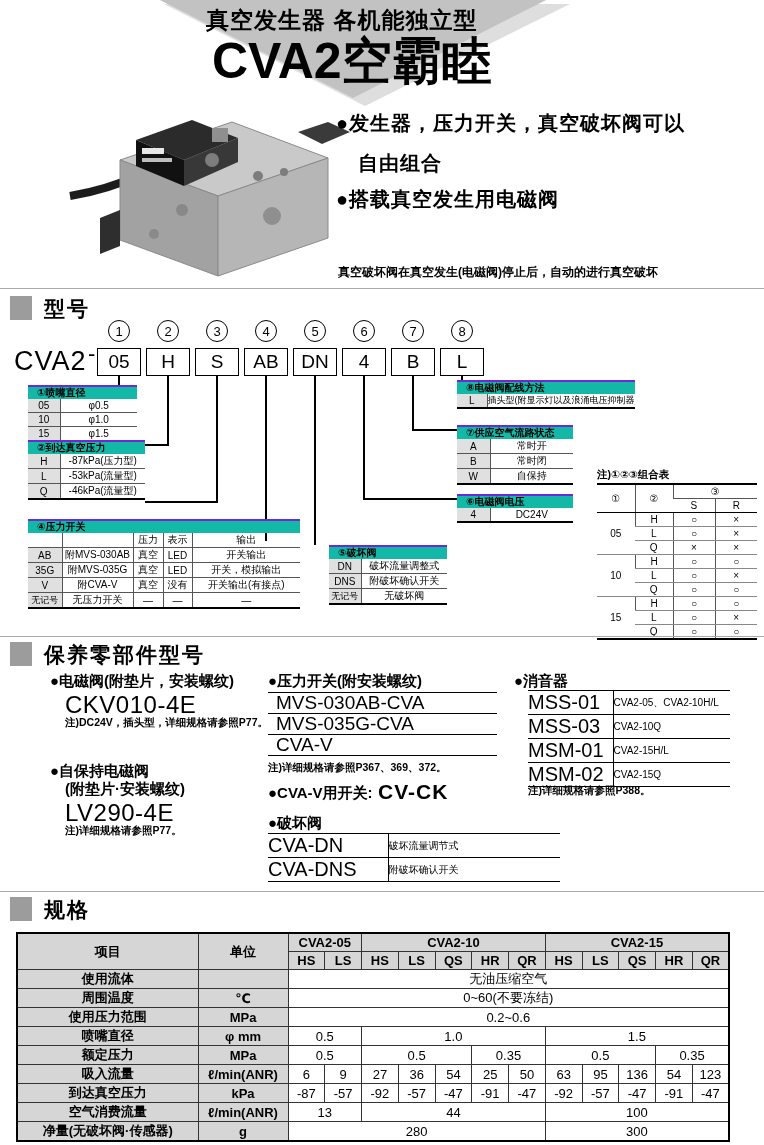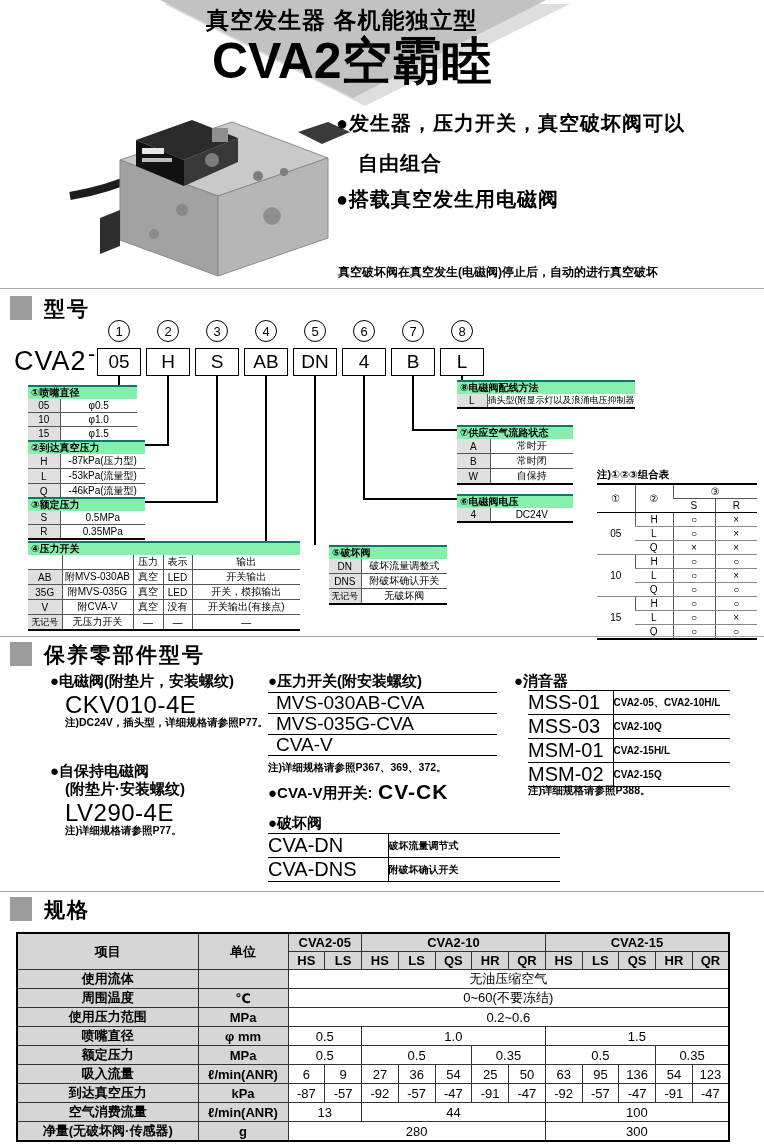--- a/index.html
+++ b/index.html
@@ -18,22 +18,22 @@
   .mcircle{position:absolute;top:320px;width:22px;height:22px;border:1.5px solid #000;border-radius:50%;
            font-size:13px;display:flex;align-items:center;justify-content:center;box-sizing:border-box;}
   .mbox{position:absolute;top:348px;width:44px;height:28px;border:1.5px solid #000;box-sizing:border-box;
         font-size:19px;display:flex;align-items:center;justify-content:center;}
   .prefix{position:absolute;left:14px;top:346px;font-size:27px;letter-spacing:1px;}
   .pdash{position:absolute;left:88px;top:341px;font-size:22px;}
   .vl{position:absolute;width:1.5px;background:#000;}
   .hl{position:absolute;height:1.5px;background:#000;}
   
   .mt{position:absolute;box-sizing:border-box;}
-  .mt-bar{background:#86efac;border-top:2px solid #0f766e;font-size:10px;font-weight:bold;
-          height:12px;line-height:12px;padding-left:3px;}
+  .mt-bar{background:#14b8a6;border-top:2px solid #6d28d9;font-size:10px;font-weight:bold;
+          height:12px;line-height:12px;padding-left:9px;}
   .mt table{width:100%;border-collapse:collapse;table-layout:fixed;}
   .mt td{font-size:10px;height:13px;text-align:center;border-bottom:1px solid #555;
          border-right:1px solid #555;padding:0;overflow:hidden;white-space:nowrap;}
   .mt td:last-child{border-right:none;}
   .mt tr:last-child td{border-bottom:2px solid #000;}
   .mt td.code{background:#e0e0e0;}
   .mt td.tiny{font-size:9px;}
   
   .combo-title{position:absolute;left:597px;top:468px;font-size:10.5px;font-weight:bold;}
   .cb{position:absolute;left:597px;top:483px;width:160px;border-collapse:collapse;table-layout:fixed;
@@ -48,21 +48,21 @@
   
   .plabel{position:absolute;font-size:15px;font-weight:bold;}
   .pmodel{position:absolute;font-size:24px;letter-spacing:0.5px;}
   .pnote{position:absolute;font-size:10.5px;font-weight:bold;}
   .plist{position:absolute;border-bottom:1.5px solid #000;}
   .plist .row{border-top:1.5px solid #000;height:20px;line-height:20px;font-size:19px;padding-left:8px;}
   .ptable{position:absolute;border-collapse:collapse;table-layout:fixed;}
   .ptable td{border-top:1.5px solid #000;padding:0;text-align:left;overflow:hidden;white-space:nowrap;}
   .ptable tr:last-child td{border-bottom:1.5px solid #000;}
   .ptable td.m{font-size:20px;border-right:1px solid #000;}
-  .ptable td.d{font-size:10px;font-weight:bold;}
+  .ptable td.d{font-size:10px;font-weight:normal;}
   .cvav{position:absolute;font-size:15px;font-weight:bold;}
   .cvavm{position:absolute;font-size:21px;font-weight:bold;letter-spacing:1px;}
   
   #spec{position:absolute;left:16px;top:932px;width:712px;border-collapse:collapse;table-layout:fixed;
         border:2px solid #000;}
   #spec td{border:1px solid #333;font-size:13px;height:18px;text-align:center;padding:0;
            overflow:hidden;white-space:nowrap;}
   #spec tr.h td{height:17px;}
   #spec td.g{background:#d6d6d6;font-weight:bold;}
   .diamond-svg{position:absolute;left:0;top:0;z-index:0;}
@@ -185,41 +185,22 @@
             <td>-53kPa(流量型)</td>
           </tr>
       <tr>
             <td class="code">Q</td>
             <td>-46kPa(流量型)</td>
           </tr>
     </tbody>
       </table>
   </div>
 
-  <div class="mt" style="left:28px;top:497px;width:117px">
-    <div class="mt-bar">③额定压力</div>
-    <table>
-        <colgroup>
-          <col style="width:32px">
-          <col>
-        </colgroup>
-      <tbody>
-          <tr>
-            <td class="code">S</td>
-            <td>0.5MPa</td>
-          </tr>
-      <tr>
-            <td class="code">R</td>
-            <td>0.35MPa</td>
-          </tr>
-    </tbody>
-      </table>
-  </div>
-
-  <div class="mt" style="left:28px;top:541px;width:272px">
+
+  <div class="mt" style="left:28px;top:519px;width:272px">
     <div class="mt-bar">④压力开关</div>
     <table>
         <colgroup>
           <col style="width:34px">
           <col style="width:71px">
           <col style="width:30px">
           <col style="width:29px">
           <col>
         </colgroup>
       <tbody>

